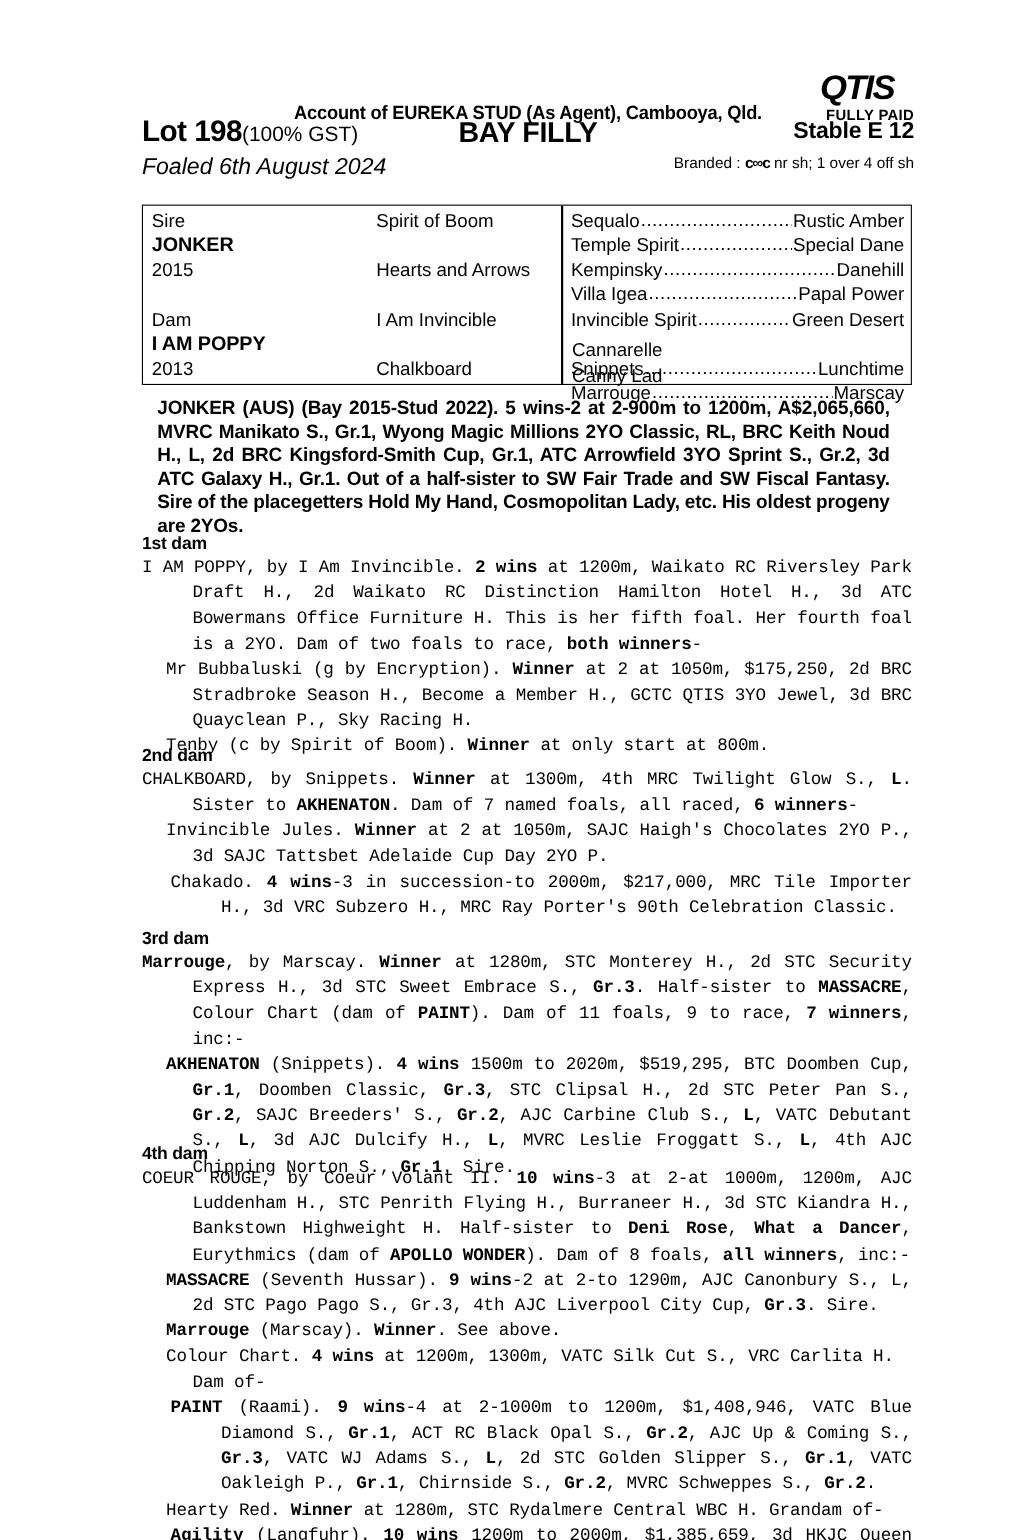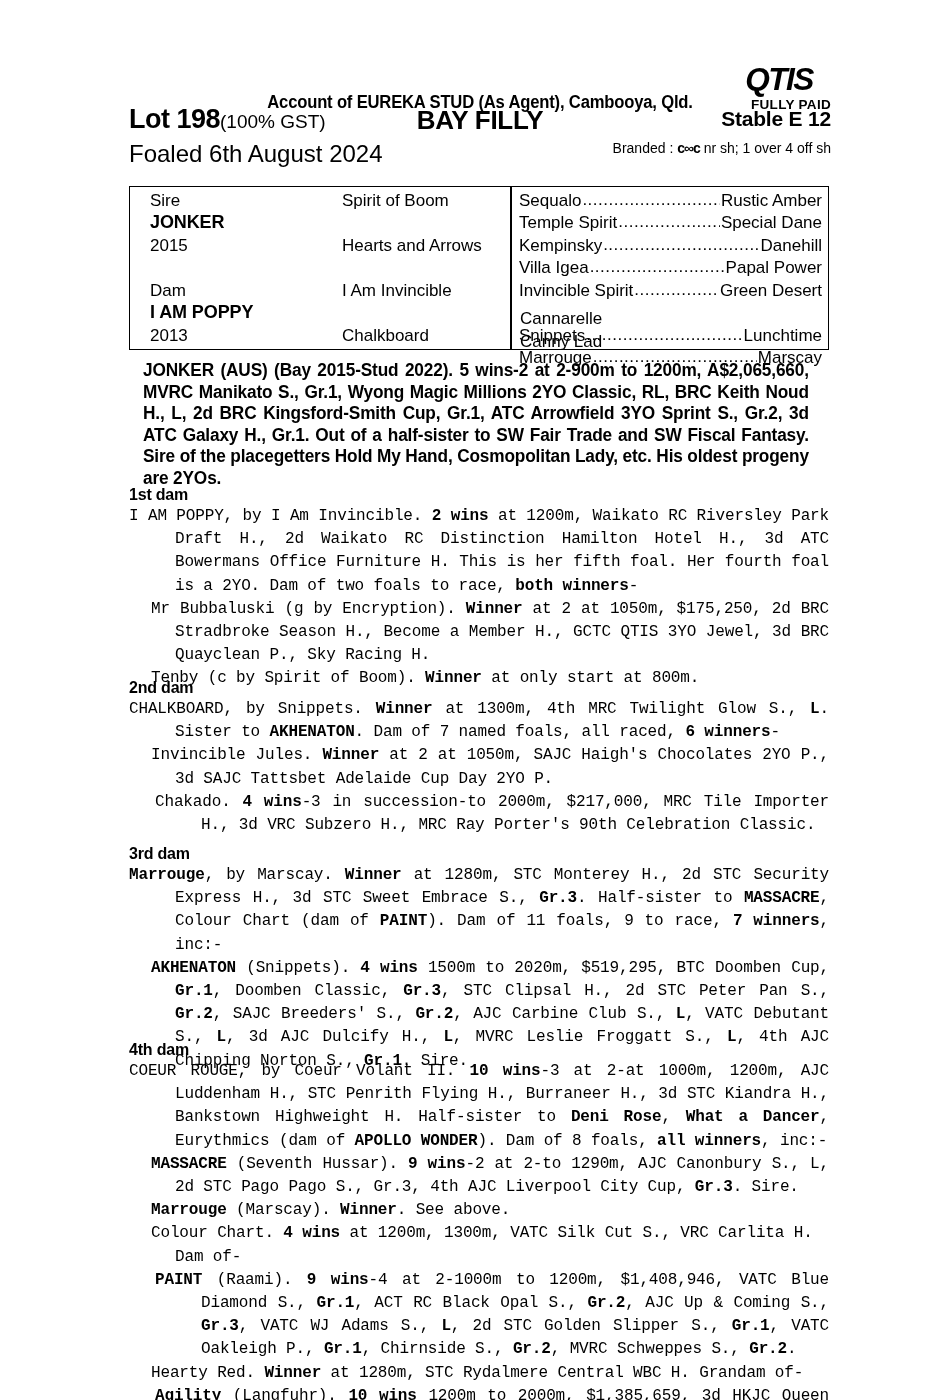--- a/index.html
+++ b/index.html
@@ -112,21 +112,22 @@
   }
   .sub-row {
     position: relative;
     height: 26px;
     margin-top: 2px;
   }
   .foaled {
     position: absolute;
     left: 0;
     top: 0;
-    font-size: 24px;
+    font-size: 21px;
+    font-style: italic;
   }
   .branded {
     position: absolute;
     right: 0;
     top: 0;
     font-size: 14px;
     white-space: nowrap;
   }
   .brand-glyph {
     font-weight: bold;
@@ -168,21 +169,21 @@
     right: 0;
     height: 100%;
   }
   .ped-row {
     position: absolute;
     height: 23px;
     line-height: 23px;
     font-size: 17px;
     white-space: nowrap;
   }
-  .ped-label { left: 20px; }
+  .ped-label { left: 8px; }
   .ped-mid   { left: 212px; }
   .ped-name  { font-weight: bold; font-size: 18px; letter-spacing: -0.1px;}
   .gp-row {
     position: absolute;
     left: 8px;
     right: 6px;
     height: 23px;
     line-height: 23px;
     font-size: 17px;
     display: flex;

